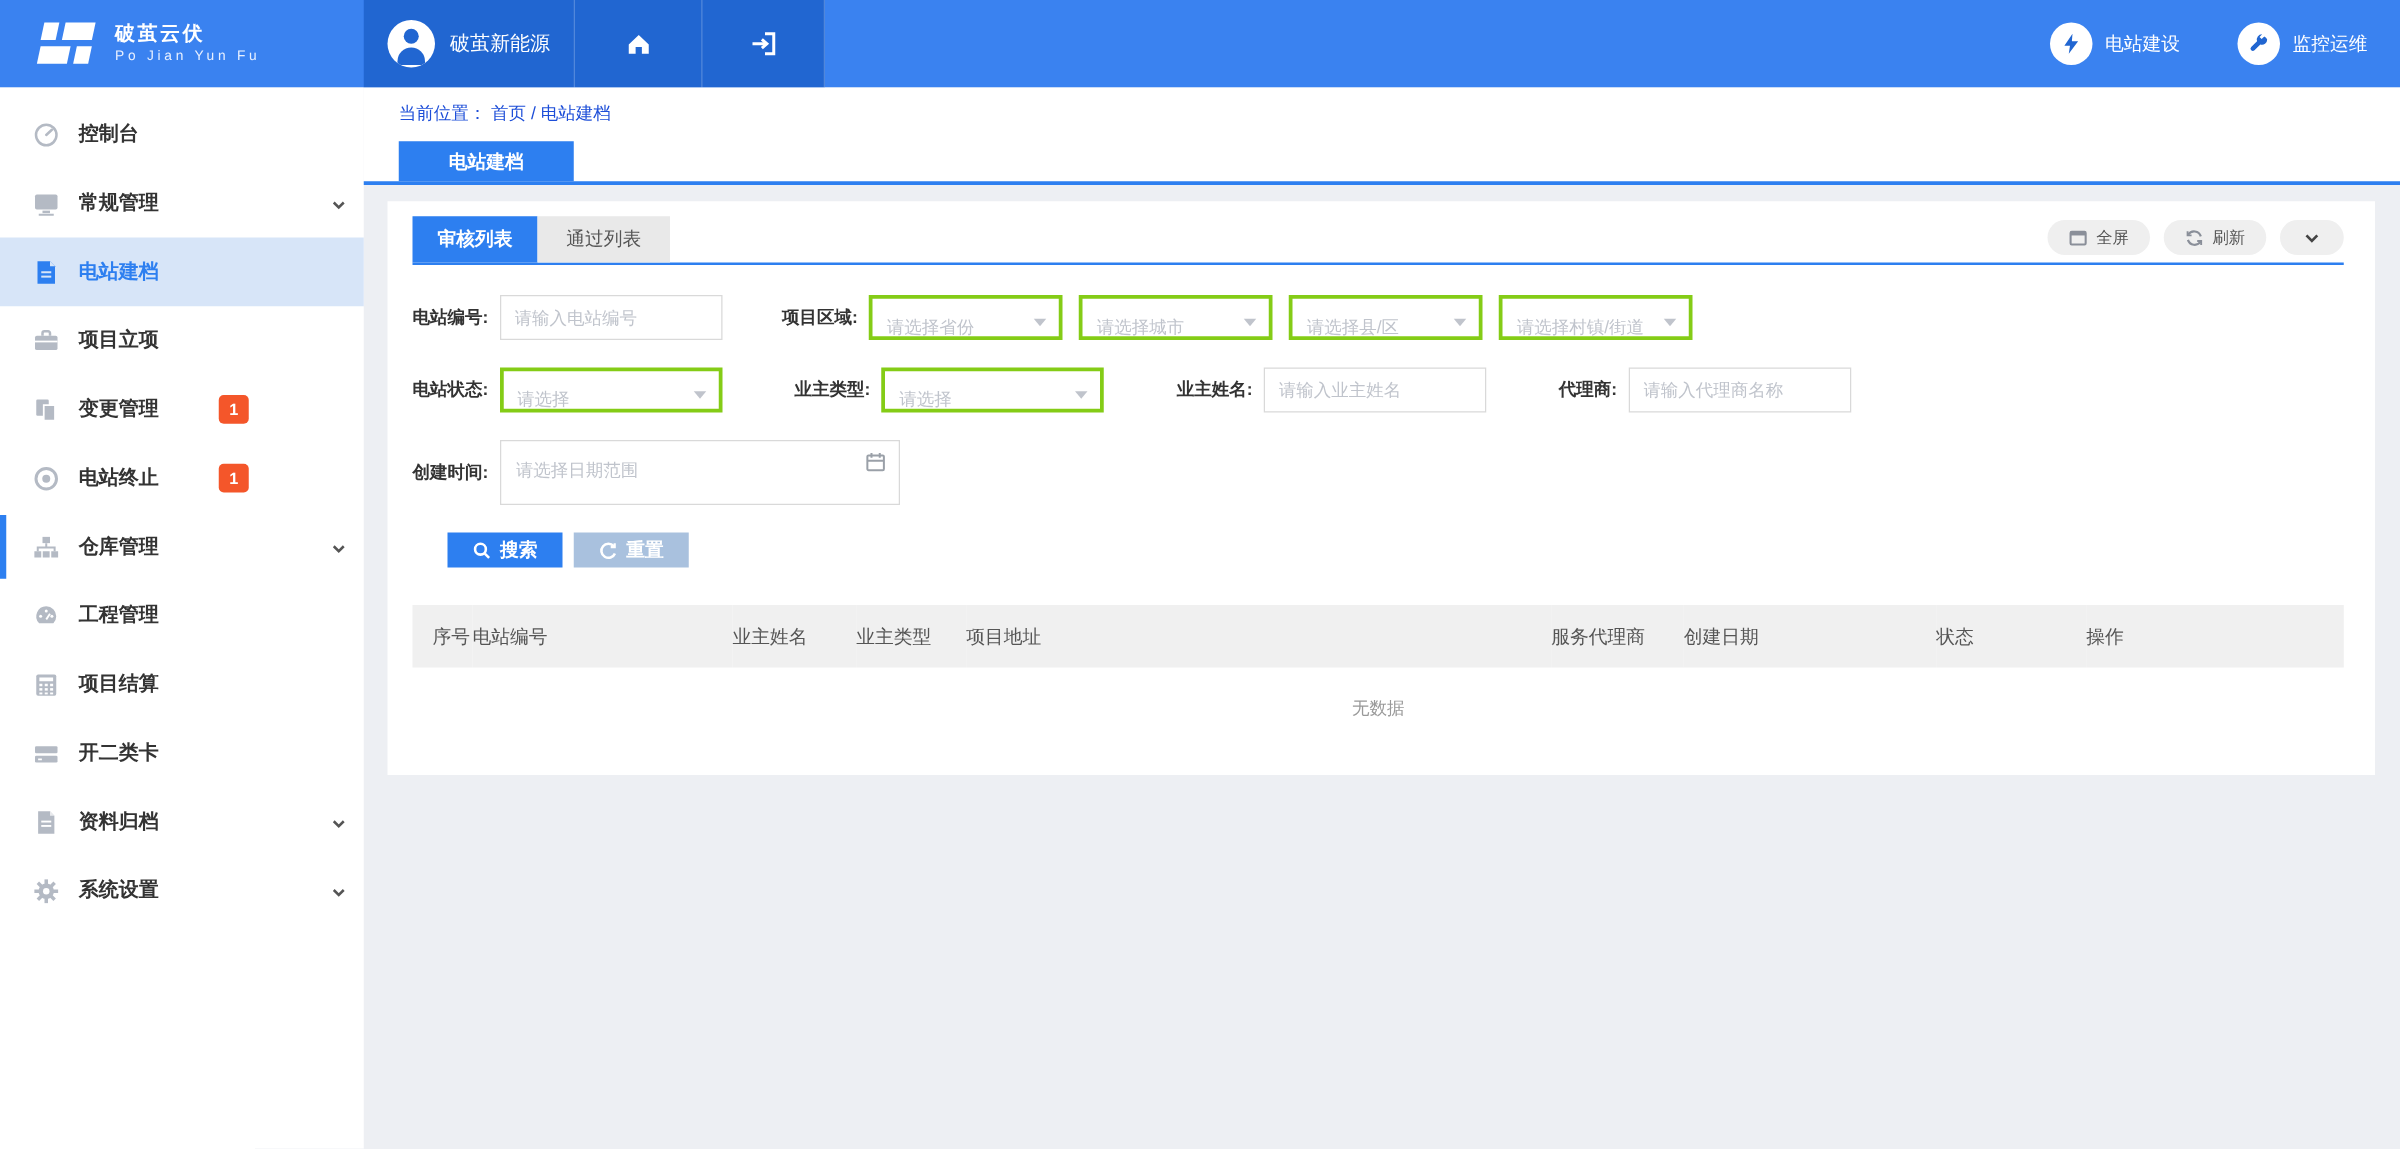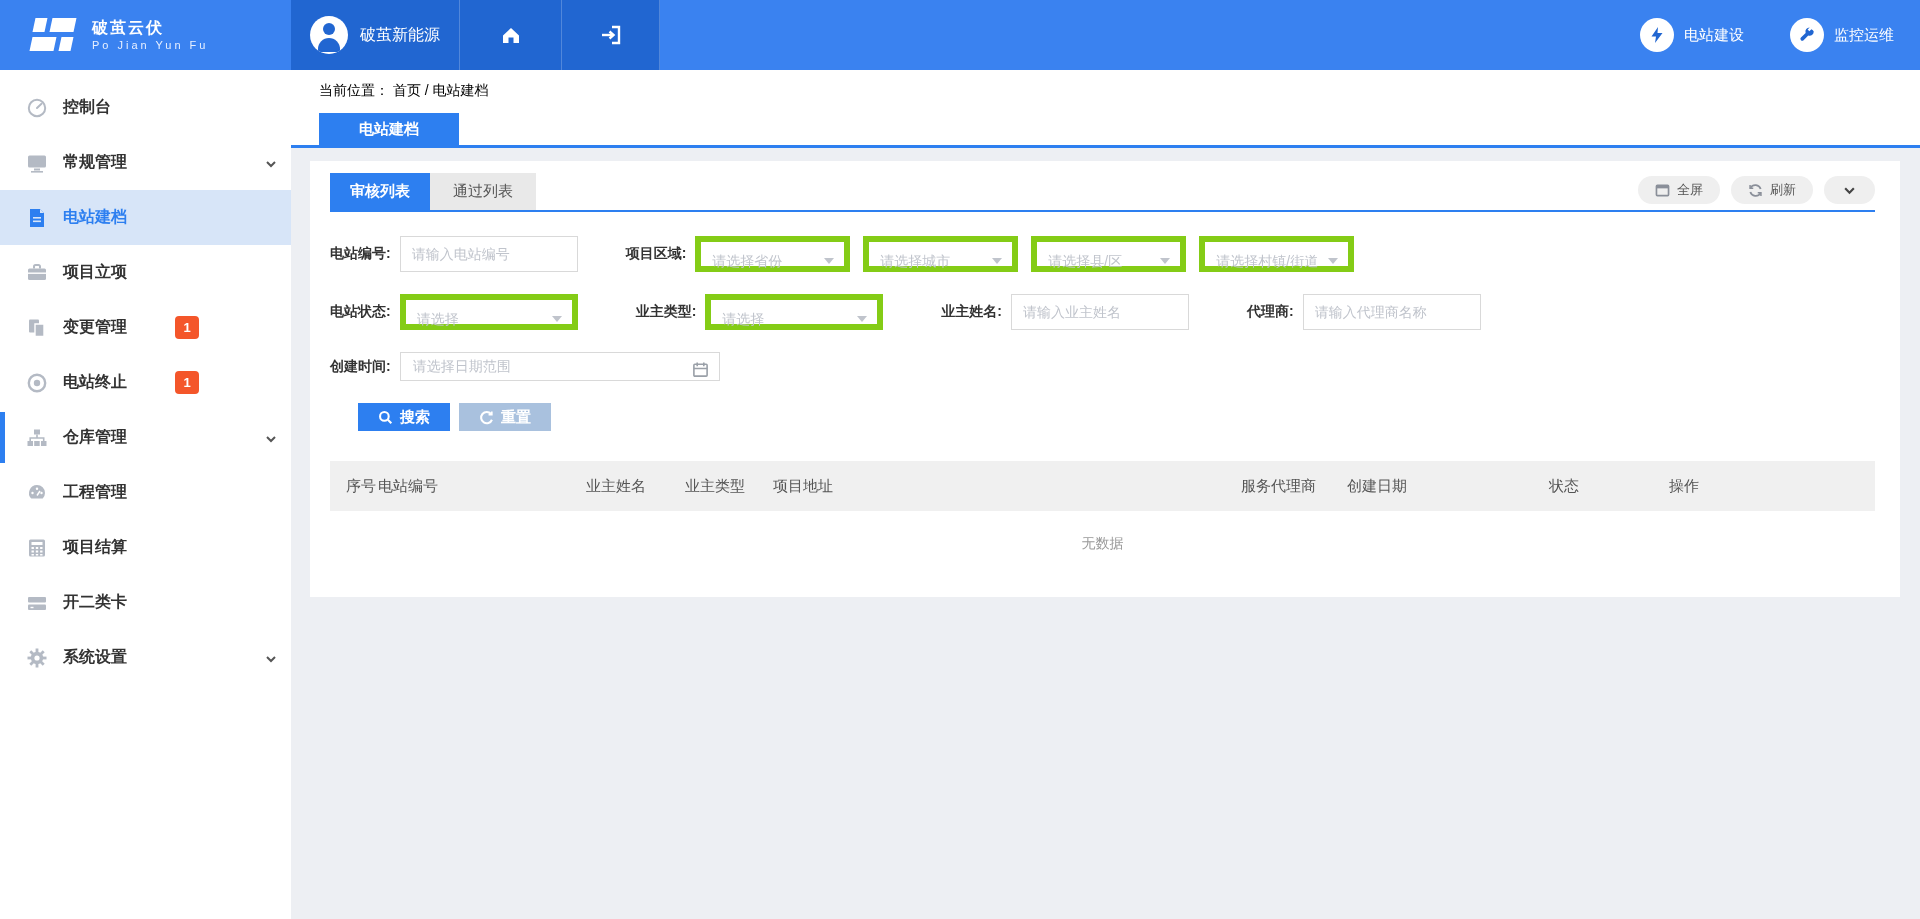--- a/index.html
+++ b/index.html
@@ -43,49 +43,49 @@
   .menu-item.active { background:#d7e5f8; }
   .menu-item.active .mi-label { color:#2d7ff0; }
   .menu-item.active .mi-icon { color:#2d7ff0; }
   .menu-item.accent::before { content:""; position:absolute; left:0; top:2px; bottom:2px; width:5px; background:#2d7ff0; }
   .badge { position:absolute; left:175px; top:16px; width:24px; height:23px; background:#f4562a; border-radius:4px; color:#fff; font-size:13px; font-weight:700; display:flex; align-items:center; justify-content:center; }
   .chev { position:absolute; right:14px; top:50%; margin-top:-5px; width:12px; height:12px; color:#555; }
 
   
   .main { position:absolute; left:291px; top:70px; width:1629px; height:849px; }
   .topbar { height:78px; background:#fff; border-bottom:3px solid #2d7ff0; position:relative; }
-  .breadcrumb { position:absolute; left:28px; top:12px; font-size:14px; color:#000000; }
+  .breadcrumb { position:absolute; left:28px; top:12px; font-size:14px; color:#1d4ed8; }
   .page-tab { position:absolute; left:28px; bottom:0; width:140px; height:32px; background:#2d7ff0; color:#fff; font-size:15px; font-weight:700; display:flex; align-items:center; justify-content:center; cursor:pointer; }
 
   .content { padding:13px 20px 0 19px; }
   .panel { background:#fff; padding:12px 25px 28px 20px; }
 
   .panel-head { display:flex; align-items:flex-end; border-bottom:2px solid #2d7ff0; }
   .ptab { width:100px; height:37px; display:flex; align-items:center; justify-content:center; font-size:15px; cursor:pointer; }
   .ptab.active { background:#2d7ff0; color:#fff; font-weight:700; }
   .ptab.plain { background:#e9e9e9; color:#555; width:106px; }
   .head-tools { margin-left:auto; display:flex; gap:11px; margin-bottom:6px; }
   .pill { height:28px; border-radius:14px; background:#efefef; color:#555; font-size:13px; display:flex; align-items:center; gap:7px; padding:0 17px; cursor:pointer;text-align:center; }
   .pill svg { color:#8a8f99; }
   .pill.sm { padding:0 19px; }
 
   
   .filters { padding-top:24px; }
   .f-row { display:flex; align-items:center; margin-bottom:22px; }
   .f-label { font-size:14px; font-weight:700; color:#333; margin-right:9px; white-space:nowrap; }
   .f-input { width:178px; height:36px; border:1px solid #d9d9d9; padding:0 11px; font-size:14px; color:#333; outline:none; background:#fff; font-family:inherit; }
   .f-input::placeholder { color:#c0c4cc; }
-  .f-select { position:relative; width:155px; height:36px; border:6px solid #84cc16; background:#fff; display:flex; align-items:center; padding:16px 26px 0 11px; cursor:pointer; }
+  .f-select { position:relative; width:155px; height:36px; border:3px solid #84cc16; background:#fff; display:flex; align-items:center; padding:16px 26px 0 11px; cursor:pointer; }
   .f-select .sel-text { color:#c0c4cc; font-size:14px; overflow:hidden; white-space:nowrap; }
   .f-select .arrow { position:absolute; right:10px; top:16px; width:0; height:0; border-left:5px solid transparent; border-right:5px solid transparent; border-top:6px solid #c0c4cc; }
   .gap-lg { margin-left:48px; }
   .gap-md { margin-left:13px; }
   .g2 { margin-left:58px; }
   .date-wrap { position:relative; }
-  .date-input { width:320px; height:29px; border:1px solid #d9d9d9; padding:0 40px 0 12px; font-size:14px; outline:none; font-family:Liberation Serif, serif; }
+  .date-input { width:320px; height:52px; border:1px solid #d9d9d9; padding:0 40px 0 12px; font-size:14px; outline:none; font-family:Liberation Serif, serif; }
   .date-input::placeholder { color:#c0c4cc; }
   .cal-icon { position:absolute; right:11px; top:9px; color:#9aa0a8; }
 
   .btn-row { display:flex; gap:9px; margin-top:0;padding-left:28px; }
   .btn { height:28px; width:92px; display:flex; align-items:center; justify-content:center; gap:7px; color:#fff; font-size:15px; font-weight:700; border:none; cursor:pointer; font-family:inherit; }
   .btn-search { background:#2d7ff0; }
   .btn-reset { background:#a9c1de; }
 
   
   .tbl { margin-top:30px; width:100%; border-collapse:collapse; }
@@ -261,20 +261,32 @@
 
     <div class="menu-item">
       <svg class="mi-icon" viewBox="0 0 22 22" fill="currentColor">
           <rect x="2" y="5" width="18" height="5.5" rx="1"></rect>
           <rect x="2" y="12.5" width="18" height="5.5" rx="1"></rect>
           <rect x="4.5" y="14.8" width="3" height="1.4" fill="#fff"></rect>
         </svg>
       <span class="mi-label">开二类卡</span>
     </div>
 
+    <div class="menu-item">
+      <svg class="mi-icon" viewBox="0 0 22 22" fill="currentColor">
+          <path d="M4.5 2 h9.5 l3.5 3.5 v14.5 H4.5 Z"></path>
+          <path d="M14 2 v3.5 h3.5" fill="#fff" opacity=".7"></path>
+          <rect x="7" y="9.5" width="8" height="1.5" fill="#fff"></rect>
+          <rect x="7" y="13" width="8" height="1.5" fill="#fff"></rect>
+        </svg>
+      <span class="mi-label">资料归档</span>
+      <svg class="chev" viewBox="0 0 12 12" fill="none" stroke="currentColor" stroke-width="2">
+          <path d="M2 4 L6 8 L10 4"></path>
+        </svg>
+    </div>
 
     <div class="menu-item">
       <svg class="mi-icon" viewBox="0 0 22 22" fill="currentColor">
           <g>
             <rect x="9.6" y="1.5" width="2.8" height="19"></rect>
             <rect x="9.6" y="1.5" width="2.8" height="19" transform="rotate(45 11 11)"></rect>
             <rect x="9.6" y="1.5" width="2.8" height="19" transform="rotate(90 11 11)"></rect>
             <rect x="9.6" y="1.5" width="2.8" height="19" transform="rotate(135 11 11)"></rect>
             <circle cx="11" cy="11" r="6.2"></circle>
             <circle cx="11" cy="11" r="2.6" fill="#fff"></circle>

